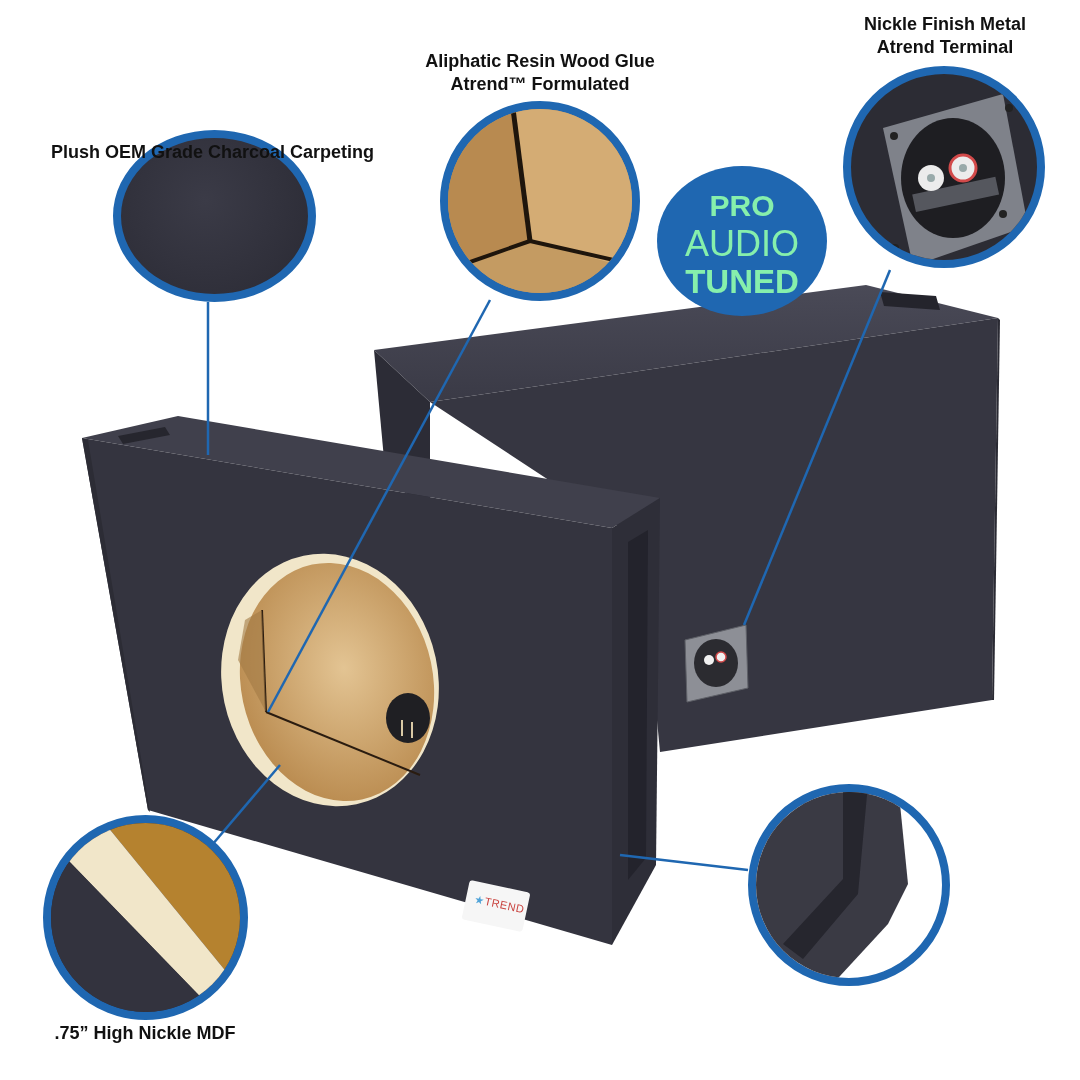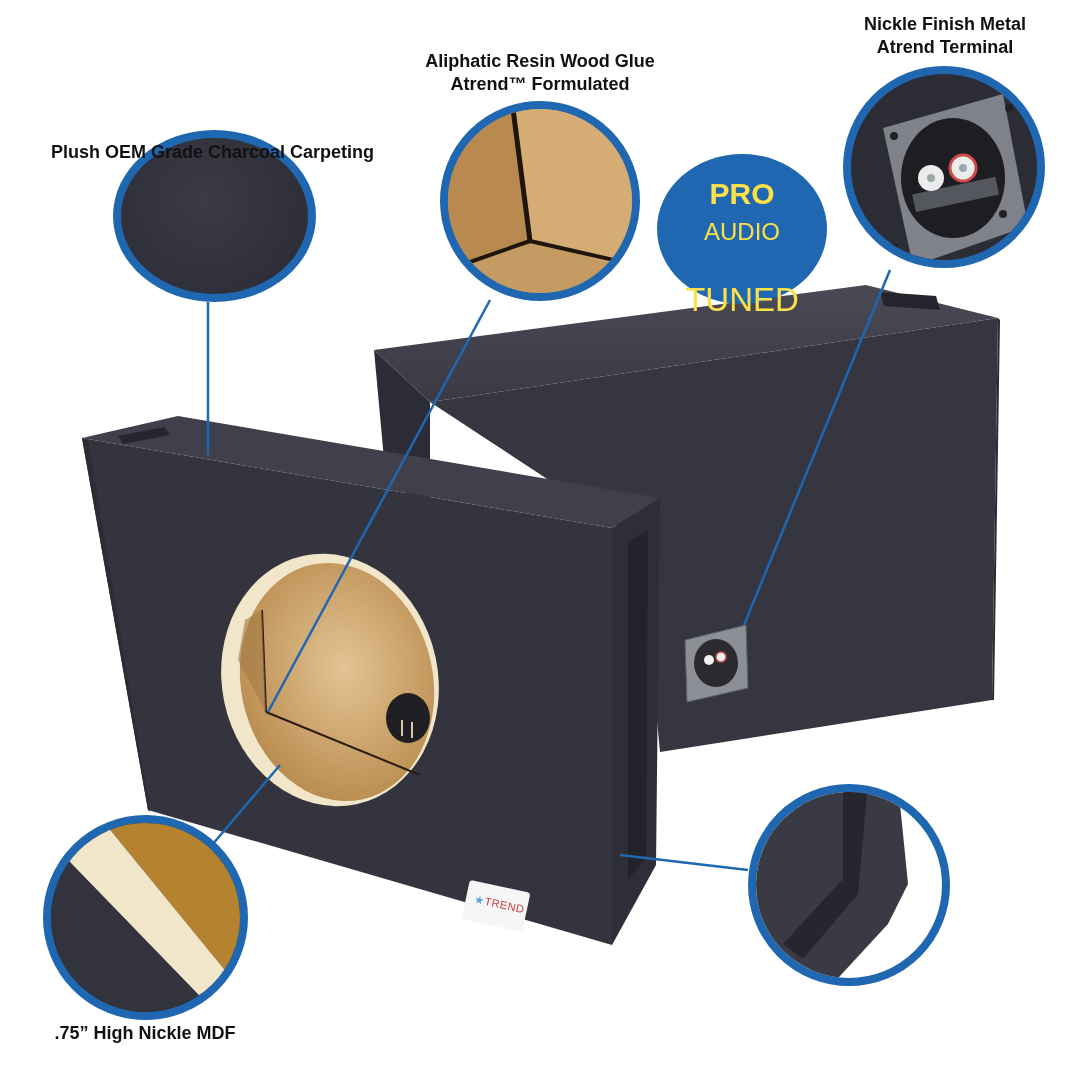--- a/index.html
+++ b/index.html
@@ -1,23 +1,23 @@
 <!DOCTYPE html>
 <html><head>
   <meta charset="utf-8">
   <style>
     html, body { margin:0; padding:0; background:#ffffff; }
     #stage { position:relative; width:1080px; height:1080px; overflow:hidden; background:#ffffff; font-family:"Liberation Sans", sans-serif; }
     .label { position:absolute; font-weight:bold; color:#111111; font-size:18px; line-height:23px; text-align:center; white-space:nowrap; }
     .callout { position:absolute; border-radius:50%; border:8px solid #1f67b1; box-sizing:border-box; overflow:hidden; }
     svg.art { position:absolute; left:0; top:0; }
-    .badge { position:absolute; left:657px; top:154px; width:170px; height:150px; border-radius:50%; background:#1f67b1; color:#fde047; text-align:center; }
+    .badge { position:absolute; left:657px; top:166px; width:170px; height:150px; border-radius:50%; background:#1f67b1; color:#86efac; text-align:center; }
     .badge .l1 { position:absolute; left:0; right:0; top:24px; font-size:30px; font-weight:bold; line-height:32px; }
-    .badge .l2 { position:absolute; left:0; right:0; top:62px; font-size:24px; font-weight:normal; line-height:32px; }
-    .badge .l3 { position:absolute; left:0; right:0; top:98px; font-size:33px; font-weight:normal; line-height:36px;margin-top:30px; }
+    .badge .l2 { position:absolute; left:0; right:0; top:62px; font-size:36px; font-weight:normal; line-height:32px; }
+    .badge .l3 { position:absolute; left:0; right:0; top:98px; font-size:33px; font-weight:bold; line-height:36px; }
   </style>
 </head>
 <body>
 
 <div id="stage">
 
   <svg class="art" width="1080" height="1080" viewBox="0 0 1080 1080">
     <defs>
       <radialGradient id="mdfGrad" cx="55%" cy="45%" r="60%">
         <stop offset="0%" stop-color="#e3c493"></stop>

